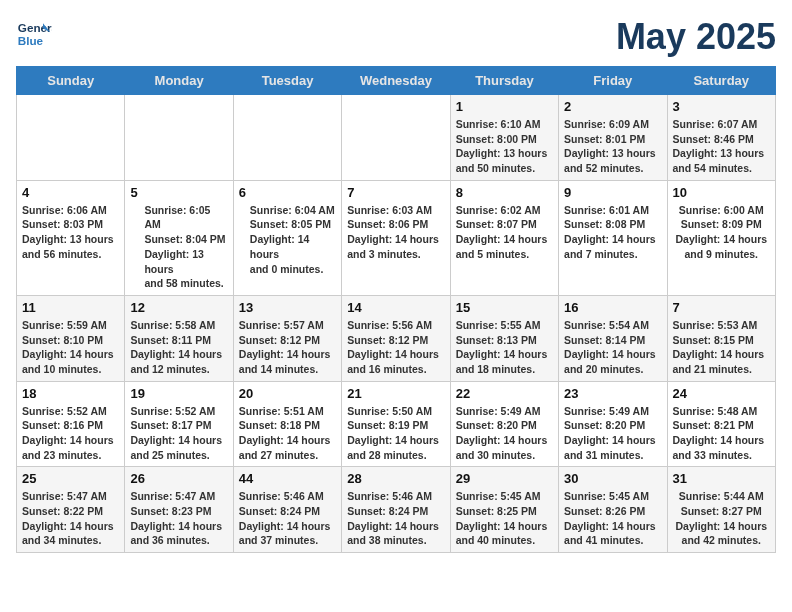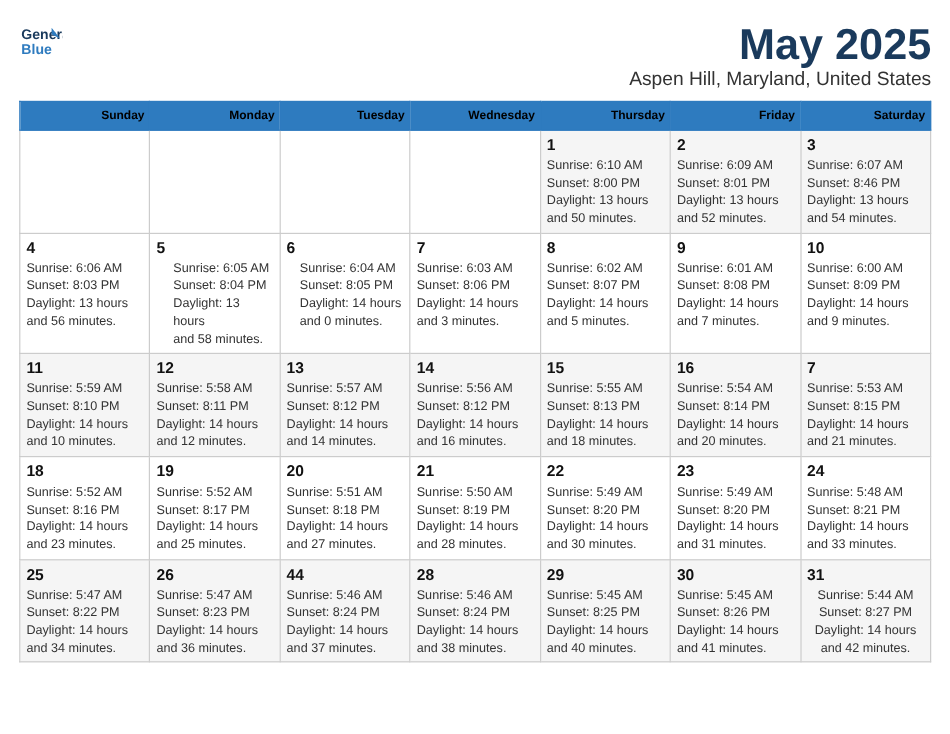--- a/index.html
+++ b/index.html
@@ -38,24 +38,24 @@
       font-size: 16px;
       color: #333;
     }
     .calendar-table {
       width: 100%;
       border-collapse: collapse;
       font-size: 11px;
     }
     .calendar-table thead th {
       background: #2e7bbf;
-      color: #000000;
+      color: #e5e5e5;
       padding: 6px 4px;
-      text-align: right;
-      font-size: 10px;
+      text-align: center;
+      font-size: 13px;
       font-weight: bold;
       border: 1px solid #2e7bbf;
     }
     .calendar-table tbody td {
       border: 1px solid #ccc;
       vertical-align: top;
       padding: 4px 5px;
       width: calc(100% / 7);
       min-height: 80px;
       background: #fff;
@@ -70,39 +70,39 @@
       font-weight: bold;
       font-size: 13px;
       color: #111;
       display: block;
       margin-bottom: 3px;
     }
     .day-info {
       color: #333;
       font-size: 10.5px;
       line-height: 1.4;
+      font-weight: bold;
     }
     .empty-cell {
       background: #fff !important;
     }
   </style>
 </head>
 <body>
 
 <div class="header-area">
   <div class="logo">
     <svg class="logo-icon" viewBox="0 0 40 40">
       <text x="2" y="18" font-size="13" font-weight="bold" fill="#1a3a5c">General</text>
       <text x="2" y="32" font-size="13" font-weight="bold" fill="#2e7bbf">Blue</text>
       <polygon points="30,8 38,18 30,14" fill="#2e7bbf"></polygon>
     </svg>
   </div>
   <div class="title-area">
     <div class="month-title">May 2025</div>
-    <div class="location-title">Aspen Hill, Maryland, United States</div>
   </div>
 </div>
 
 <table class="calendar-table">
   <thead>
     <tr>
     <th>Sunday</th>
         <th>Monday</th>
         <th>Tuesday</th>
         <th>Wednesday</th>
@@ -177,21 +177,21 @@
         </td>
         <td>
           <span class="day-number">9</span>
           <div class="day-info" style="white-space: pre-line;">Sunrise: 6:01 AM
 Sunset: 8:08 PM
 Daylight: 14 hours
 and 7 minutes.</div>
         </td>
         <td>
           <span class="day-number">10</span>
-          <div class="day-info" style="white-space: pre-line;">Sunrise: 6:00 AM
+          <div class="day-info" style="white-space: pre-line; text-align: center;">Sunrise: 6:00 AM
 Sunset: 8:09 PM
 Daylight: 14 hours
 and 9 minutes.</div>
         </td>
       </tr>
       <tr>
         <td>
           <span class="day-number">11</span>
           <div class="day-info" style="white-space: pre-line;">Sunrise: 5:59 AM
 Sunset: 8:10 PM

